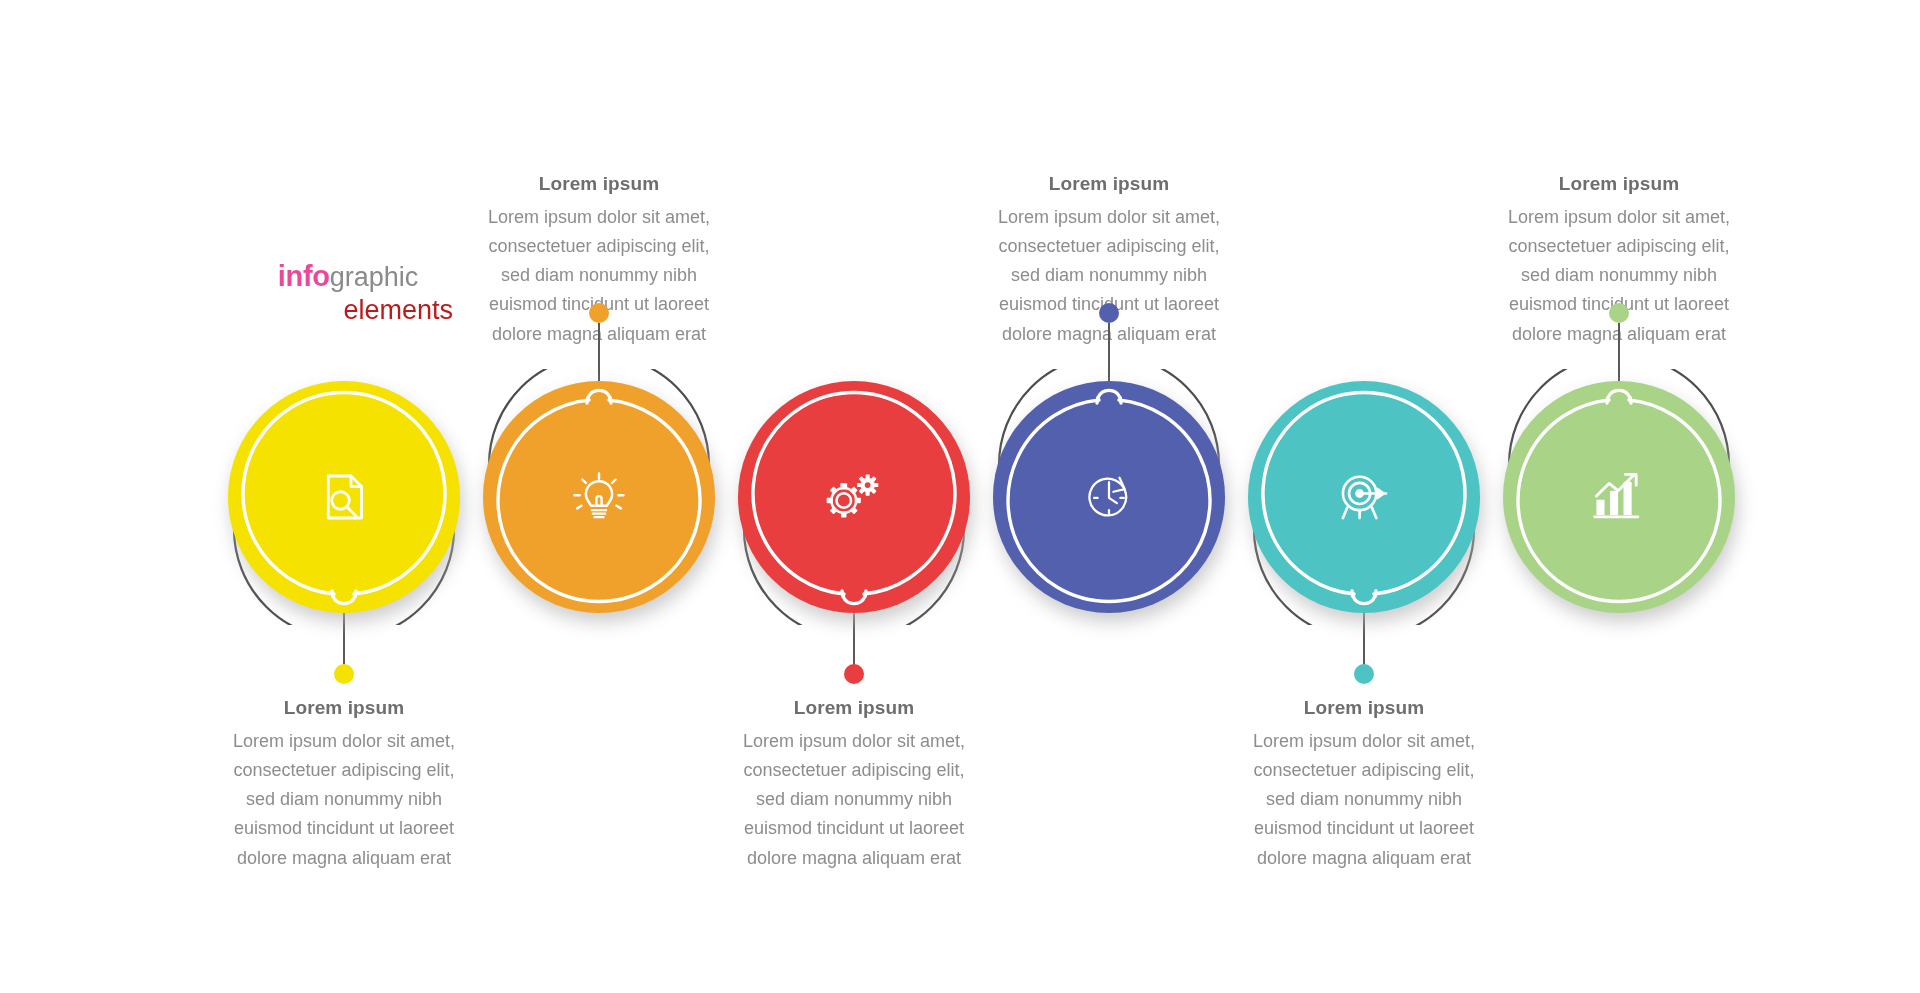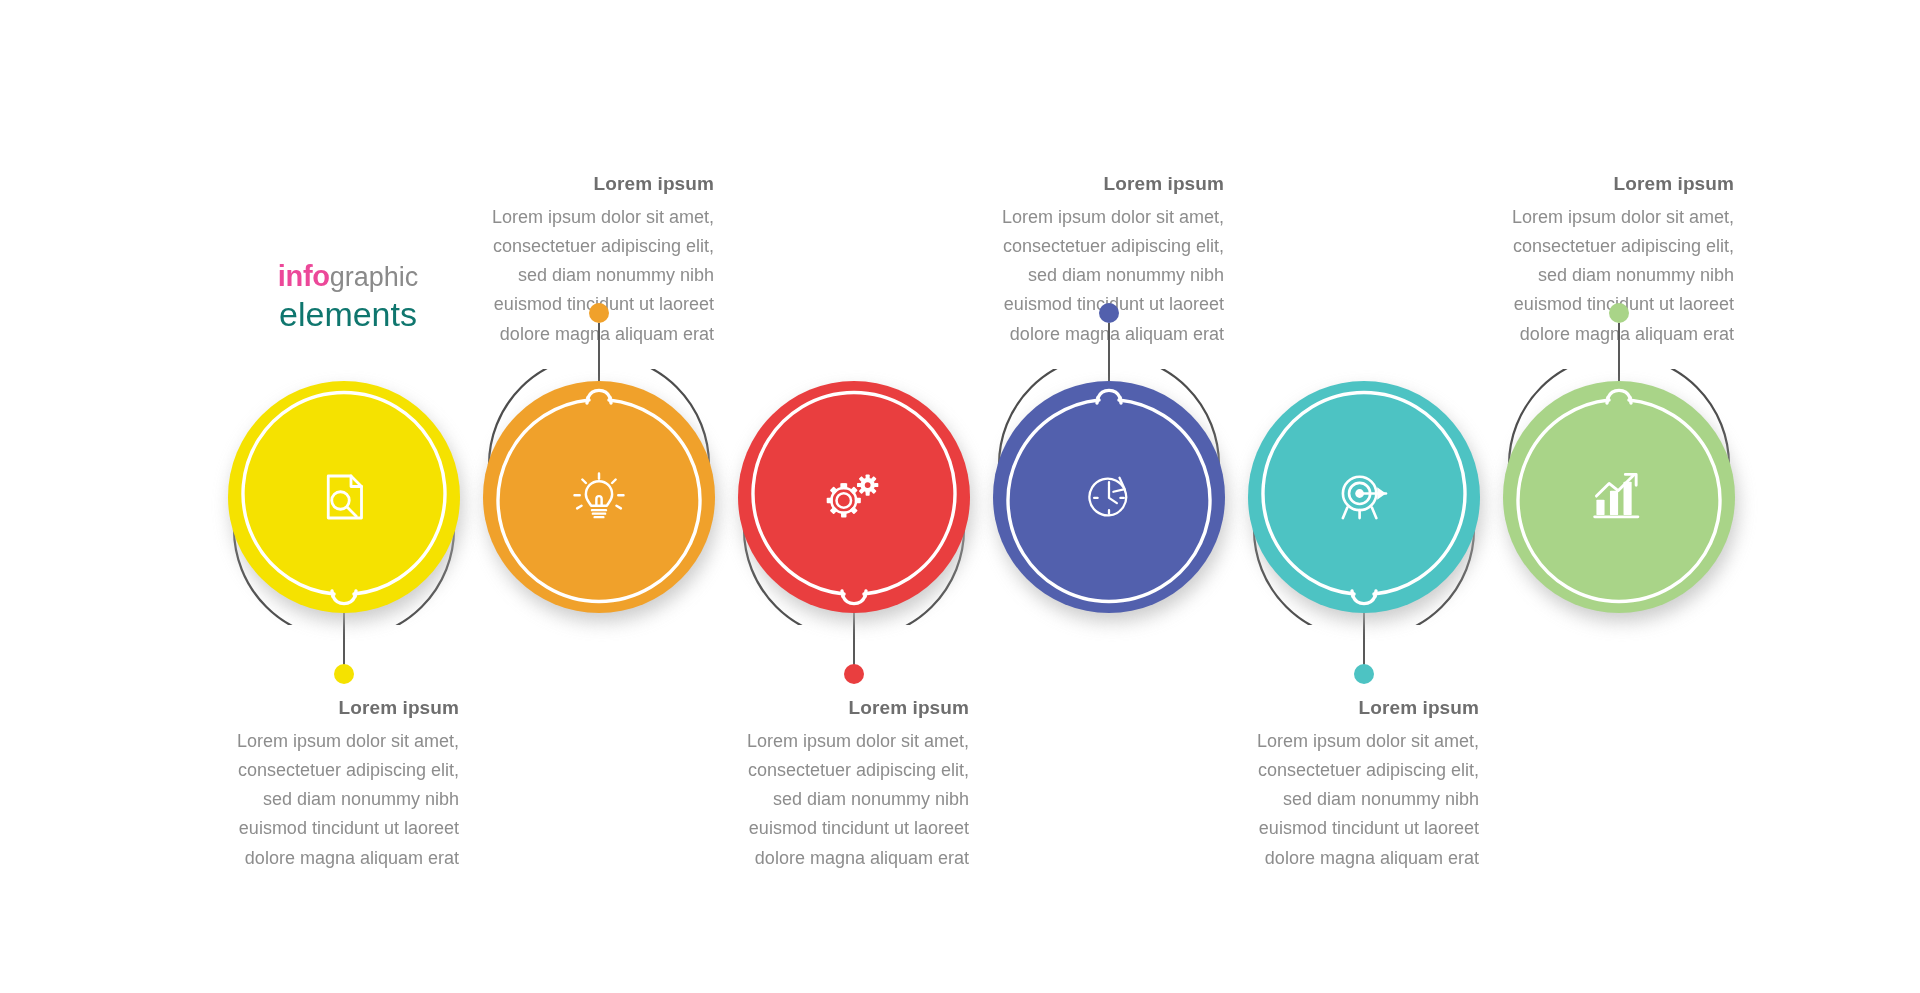--- a/index.html
+++ b/index.html
@@ -34,25 +34,26 @@
     font-weight: bold;
     letter-spacing: -0.3px;
     color: #ec4899;
   }
   #title-block .t-light {
     font-size: 27px;
     font-weight: normal;
     color: #8a8a8a;
   }
   #title-block .t-line2 {
-    font-size: 34px;
+    font-size: 27px;
     font-weight: normal;
-    color: #0f766e;
+    color: #b91c1c;
     display: block;
     margin-top: -2px;
+    text-align: right;
   }
 
   
   .item { position: absolute; }
 
   
   .arc {
     position: absolute;
     left: -12px;
     top: -12px;
@@ -112,21 +113,21 @@
     position: absolute;
     width: 20px;
     height: 20px;
     border-radius: 50%;
   }
 
   
   .txt {
     position: absolute;
     width: 230px;
-    text-align: right;
+    text-align: center;
     user-select: none;
   }
   .txt .hd {
     font-size: 19px;
     font-weight: bold;
     color: #6e6e6e;
     letter-spacing: 0.1px;
     margin-bottom: 8px;
     white-space: nowrap;
   }

